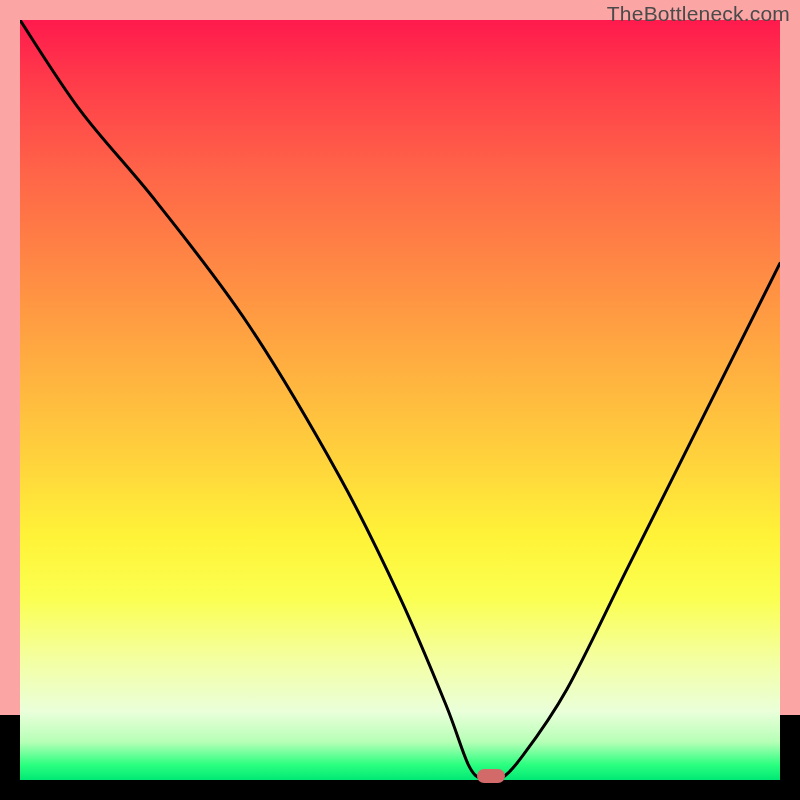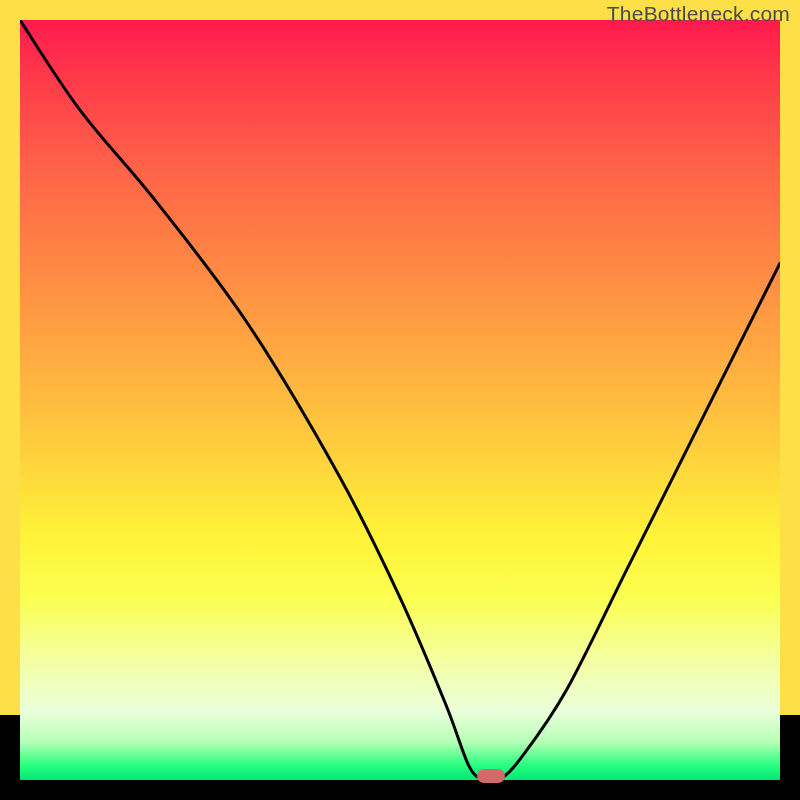--- a/index.html
+++ b/index.html
@@ -8,21 +8,21 @@
     width: 800px;
     height: 800px;
     overflow: hidden;
     background: #000;
     font-family: Arial, Helvetica, sans-serif;
   }
   .frame {
     position: relative;
     width: 800px;
     height: 715px;
-    background: #fde047;
+    background: #fca5a5;
     text-decoration: underline;
   }
   .plot-area {
     position: absolute;
     left: 20px;
     top: 20px;
     width: 760px;
     height: 760px;
     background: linear-gradient(to bottom,
       #ff1a4d 0%,

